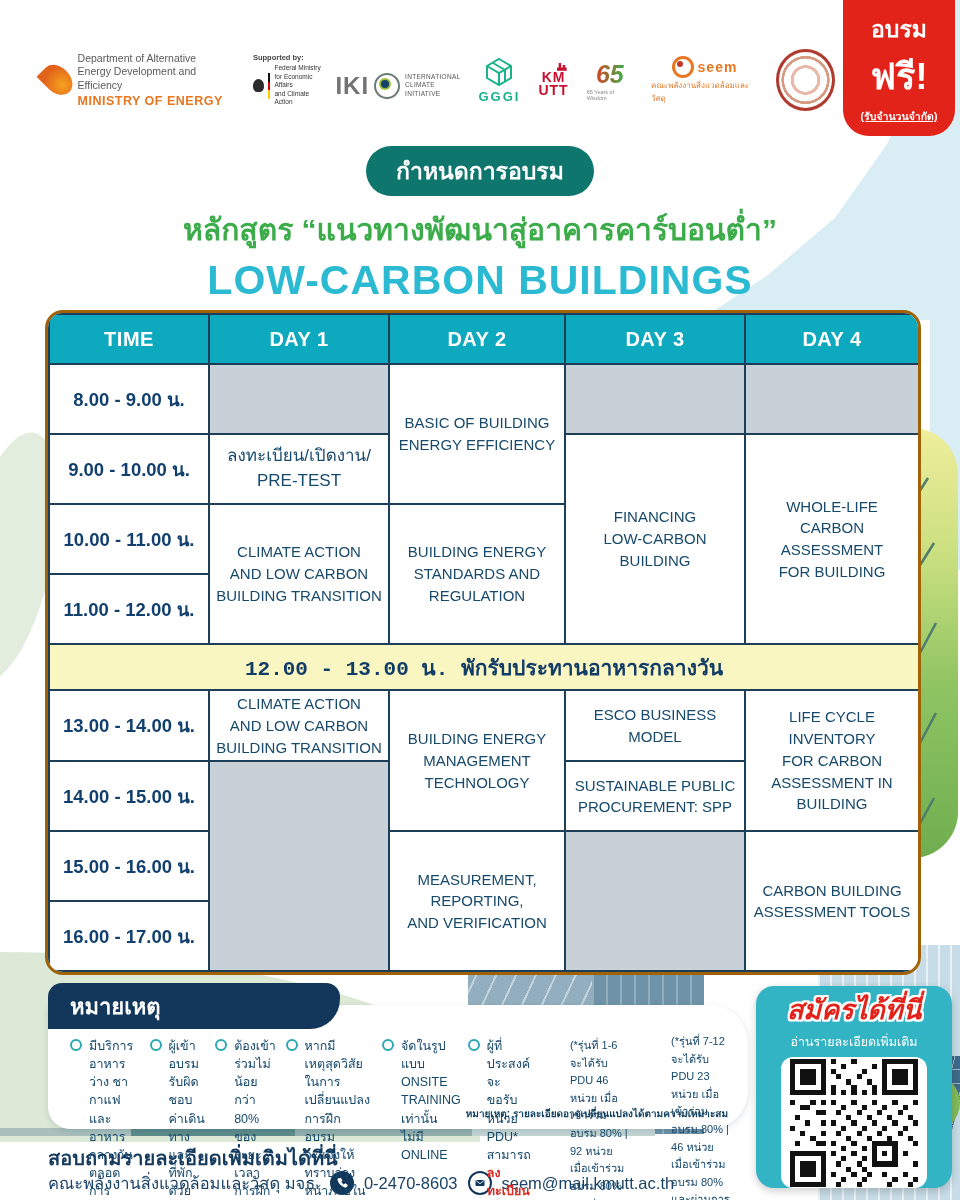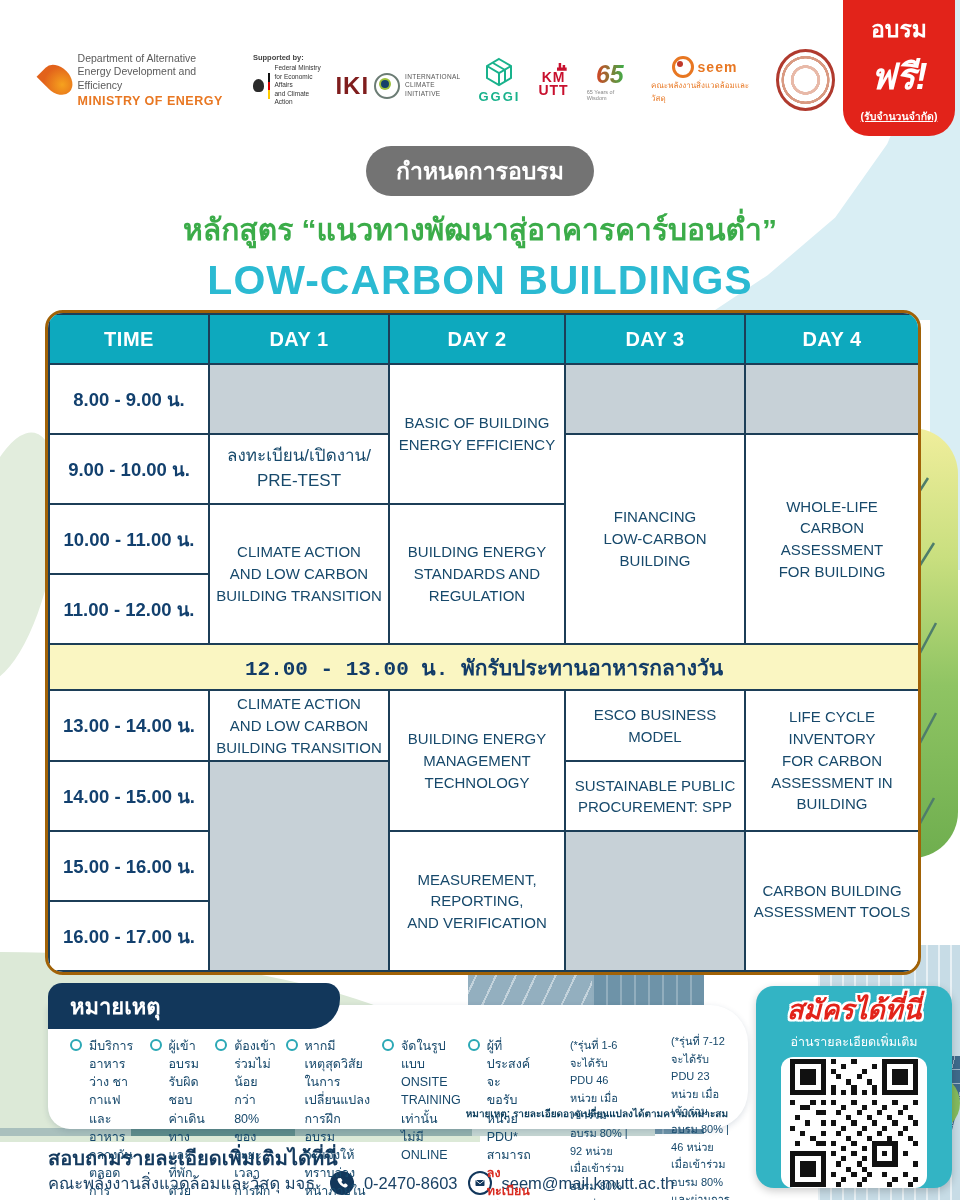--- a/index.html
+++ b/index.html
@@ -42,21 +42,21 @@
   .moe-text{font-size:10.5px;color:#5a5a5a;line-height:1.25;}
   .moe-min{color:#E87722;font-weight:bold;font-size:12.5px;letter-spacing:.5px;margin-top:2px;}
   .supported{display:flex;flex-direction:column;gap:2px;}
   .supported-caption{font-size:7.5px;color:#444;font-weight:bold;}
   .supported-row{display:flex;align-items:center;gap:12px;}
   .german{display:flex;align-items:center;gap:4px;}
   .eagle{width:13px;height:13px;border-radius:50% 50% 40% 40%;background:#2b2b2b;}
   .flagbar{width:3px;height:26px;background:linear-gradient(180deg,#111 0 33%,#D00 33% 66%,#FC0 66% 100%);}
   .german-text{font-size:6.5px;color:#333;line-height:1.3;}
   .iki{display:flex;align-items:center;gap:5px;}
-  .iki-abbr{font-size:24px;font-weight:bold;color:#7f1d1d;letter-spacing:1px;}
+  .iki-abbr{font-size:24px;font-weight:bold;color:#737373;letter-spacing:1px;}
   .iki-circle{width:22px;height:22px;border-radius:50%;border:2px solid #6b7c74;position:relative;}
   .iki-circle::after{content:"";position:absolute;left:5px;top:5px;width:8px;height:8px;border-radius:50%;background:#15406B;box-shadow:0 0 0 2px #9BBF3B;}
   .iki-full{font-size:6.5px;color:#555;line-height:1.3;letter-spacing:.3px;}
   .gggi{display:flex;flex-direction:column;align-items:center;gap:2px;}
   .cube{width:30px;height:30px;}
   .gggi-label{font-size:13px;color:#19B28C;letter-spacing:2px;font-weight:bold;}
   .kmutt{display:flex;flex-direction:column;align-items:center;line-height:.95;position:relative;padding-top:8px;}
   .kmutt::before{content:"";position:absolute;top:0;right:2px;width:10px;height:8px;
     background:conic-gradient(#C8102E 0 100%);clip-path:polygon(0 60%,20% 60%,20% 0,45% 0,45% 60%,60% 60%,60% 30%,85% 30%,85% 60%,100% 60%,100% 100%,0 100%);}
   .kmutt span{font-size:14px;font-weight:bold;color:#C8102E;letter-spacing:1px;}
@@ -70,26 +70,26 @@
   .seem-dot::after{content:"";position:absolute;left:2px;top:2px;width:6px;height:6px;border-radius:50%;background:#C0392B;}
   .seem-word{font-size:14px;font-weight:bold;color:#E87722;letter-spacing:1px;}
   .seem-cap{font-size:8px;color:#E87722;}
   .seal{width:56px;height:56px;border-radius:50%;border:3px solid #B03A2E;
     background:radial-gradient(circle,#fff 30%,#E8B9A8 31% 38%,#fff 39% 55%,#D99A82 56% 62%,#fff 63%);}
 
   
   .badge{top:0;left:843px;width:112px;height:136px;background:#E2231A;border-radius:0 0 26px 26px;
     display:flex;flex-direction:column;align-items:center;justify-content:center;z-index:3;color:#fff;}
   .badge-l1{font-size:23px;font-weight:bold;}
-  .badge-l2{font-size:36px;font-weight:bold;font-style:italic;margin:1px 0 3px;}
+  .badge-l2{font-size:36px;font-weight:bold;margin:1px 0 3px;}
   .badge-l3{font-size:10.5px;font-weight:bold;text-decoration:underline;}
 
   
   .titleblock{top:146px;left:0;width:960px;text-align:center;z-index:2;}
-  .pill{display:inline-block;background:#737373;color:#fff;font-size:23px;font-weight:bold;
+  .pill{display:inline-block;background:#0f766e;color:#fff;font-size:23px;font-weight:bold;
     padding:7px 30px;border-radius:26px;}
   .title-thai{margin-top:10px;font-size:30px;font-weight:bold;color:#3BAC49;}
   .title-en1{margin-top:4px;font-size:41px;font-weight:bold;color:#2BBAD2;letter-spacing:1px;}
   .title-en2{margin-top:0px;font-size:31px;color:#1795AA;letter-spacing:1px;}
 
   
   .tablewrap{top:310px;left:45px;width:870px;border:3px solid #a16207;border-radius:18px;
     overflow:hidden;background:#fff;z-index:2;}
   table{border-collapse:collapse;width:870px;table-layout:fixed;}
   th,td{border:2px solid #1C3E57;text-align:center;vertical-align:middle;padding:2px 6px;}

